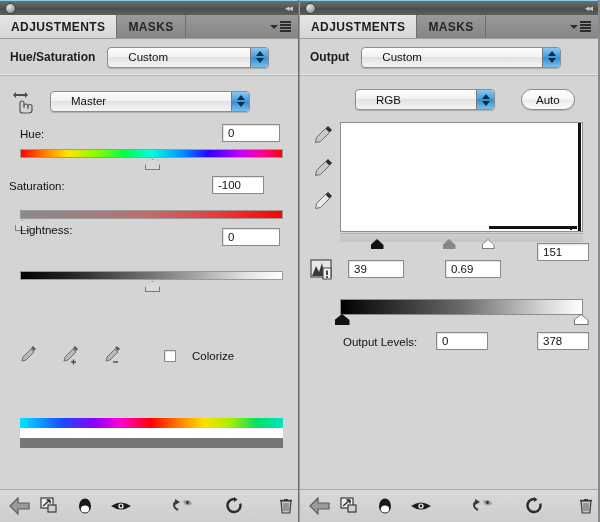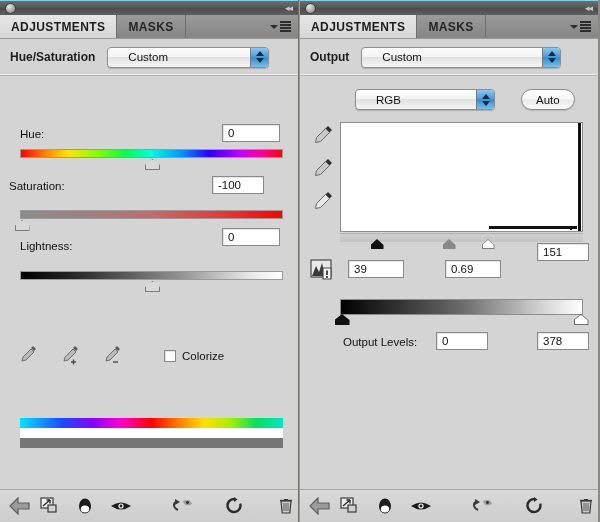--- a/index.html
+++ b/index.html
@@ -244,38 +244,63 @@
         <span class="pv">Custom</span>
         <span class="stepper">
             <i class="up"></i>
             <i class="dn"></i>
           </span>
       </div>
     </div>
 
     <div class="body">
 
+      <div class="row-master">
+        <span class="onimage-icon">
+          <svg width="28" height="26" viewBox="0 0 28 26">
+            <g fill="#4a4a4a">
+              <path d="M4 4 L1 7 L4 10 Z"></path>
+              <rect x="4" y="6" width="5" height="2"></rect>
+              <path d="M13 4 L16 7 L13 10 Z"></path>
+              <rect x="9" y="6" width="4" height="2"></rect>
+            </g>
+            <g fill="none" stroke="#555" stroke-width="1.2">
+              <path d="M8 23 L8 15 q0-2 2-2 t2 2 v5"></path>
+              <path d="M12 18 q0-2 2-2 t2 2 v3"></path>
+              <path d="M16 18.5 q0-2 2-2 t2 2 v4"></path>
+              <path d="M8 23 q0 2 3 2 h6 q3 0 3-3"></path>
+            </g>
+          </svg>
+        </span>
+        <div class="popup" style="width:200px;">
+          <span class="pv">Master</span>
+          <span class="stepper">
+              <i class="up"></i>
+              <i class="dn"></i>
+            </span>
+        </div>
+      </div>
 
       <div style="position:absolute;left:20px;top:52px;" class="field-label">Hue:</div>
       <div class="num-field" style="position:absolute;left:222px;top:48px;width:58px;">0</div>
       <div class="slider-track" style="left:20px;top:73px;width:263px;background:linear-gradient(90deg,#ff0000 0%,#ff8a00 10%,#ffe400 18%,#7bff00 30%,#00ff4a 40%,#00ffe0 50%,#0090ff 62%,#2a00ff 72%,#c400ff 84%,#ff0090 93%,#ff0000 100%);">
         <div class="thumb" style="left:50%;">
             <div class="thumb-shape"></div>
           </div>
       </div>
 
       <div style="position:absolute;left:9px;top:104px;" class="field-label">Saturation:</div>
       <div class="num-field" style="position:absolute;left:212px;top:100px;width:50px;">-100</div>
       <div class="slider-track" style="left:20px;top:125px;width:263px;background:linear-gradient(90deg,#8b8b8b 0%,#a08080 25%,#c46a6a 50%,#e63c3c 75%,#ff0000 100%);">
         <div class="thumb" style="left:0%;">
             <div class="thumb-shape"></div>
           </div>
       </div>
 
-      <div style="position:absolute;left:20px;top:164px;" class="field-label">Lightness:</div>
+      <div style="position:absolute;left:20px;top:148px;" class="field-label">Lightness:</div>
       <div class="num-field" style="position:absolute;left:222px;top:152px;width:58px;">0</div>
       <div class="slider-track" style="left:20px;top:177px;width:263px;background:linear-gradient(90deg,#000000 0%,#2b2b2b 22%,#8f8f8f 60%,#e8e8e8 88%,#ffffff 100%);">
         <div class="thumb" style="left:50%;">
             <div class="thumb-shape"></div>
           </div>
       </div>
 
       <div class="dropper-row" style="top:268px;">
         <span>
           <svg width="20" height="22" viewBox="0 0 20 22">
@@ -293,21 +318,21 @@
               </g>
           </svg>
         </span>
         <span>
           <svg width="20" height="22" viewBox="0 0 20 22">
             <path d="M15 2 l3 3 -2 2 -3 -3 z" fill="#5a5a5a"></path>
             <path d="M13 5 l3 3 -8 8 -4 1 1 -4 z" fill="#b9b9b9" stroke="#6e6e6e" stroke-width="1"></path>
             <path d="M11 18 h5" stroke="#4a4a4a" stroke-width="1.4"></path>
           </svg>
         </span>
-        <span style="display:flex;align-items:center;gap:6px;margin-left:20px;">
+        <span style="display:flex;align-items:center;gap:16px;margin-left:20px;">
           <span class="checkbox"></span>
           <span class="field-label">Colorize</span>
         </span>
       </div>
 
       <div class="spec-bars" style="left:20px;top:342px;width:263px;">
         <div class="sb" style="background:linear-gradient(90deg,#00e5ff 0%,#1a4cff 16%,#8a00ff 28%,#ff00d4 38%,#ff0000 50%,#ff7a00 60%,#ffe000 70%,#a6f000 80%,#00e060 90%,#00e5c8 100%);"></div>
         <div class="sb" style="background:#ffffff;"></div>
         <div class="sb" style="background:#767676;"></div>
       </div>

